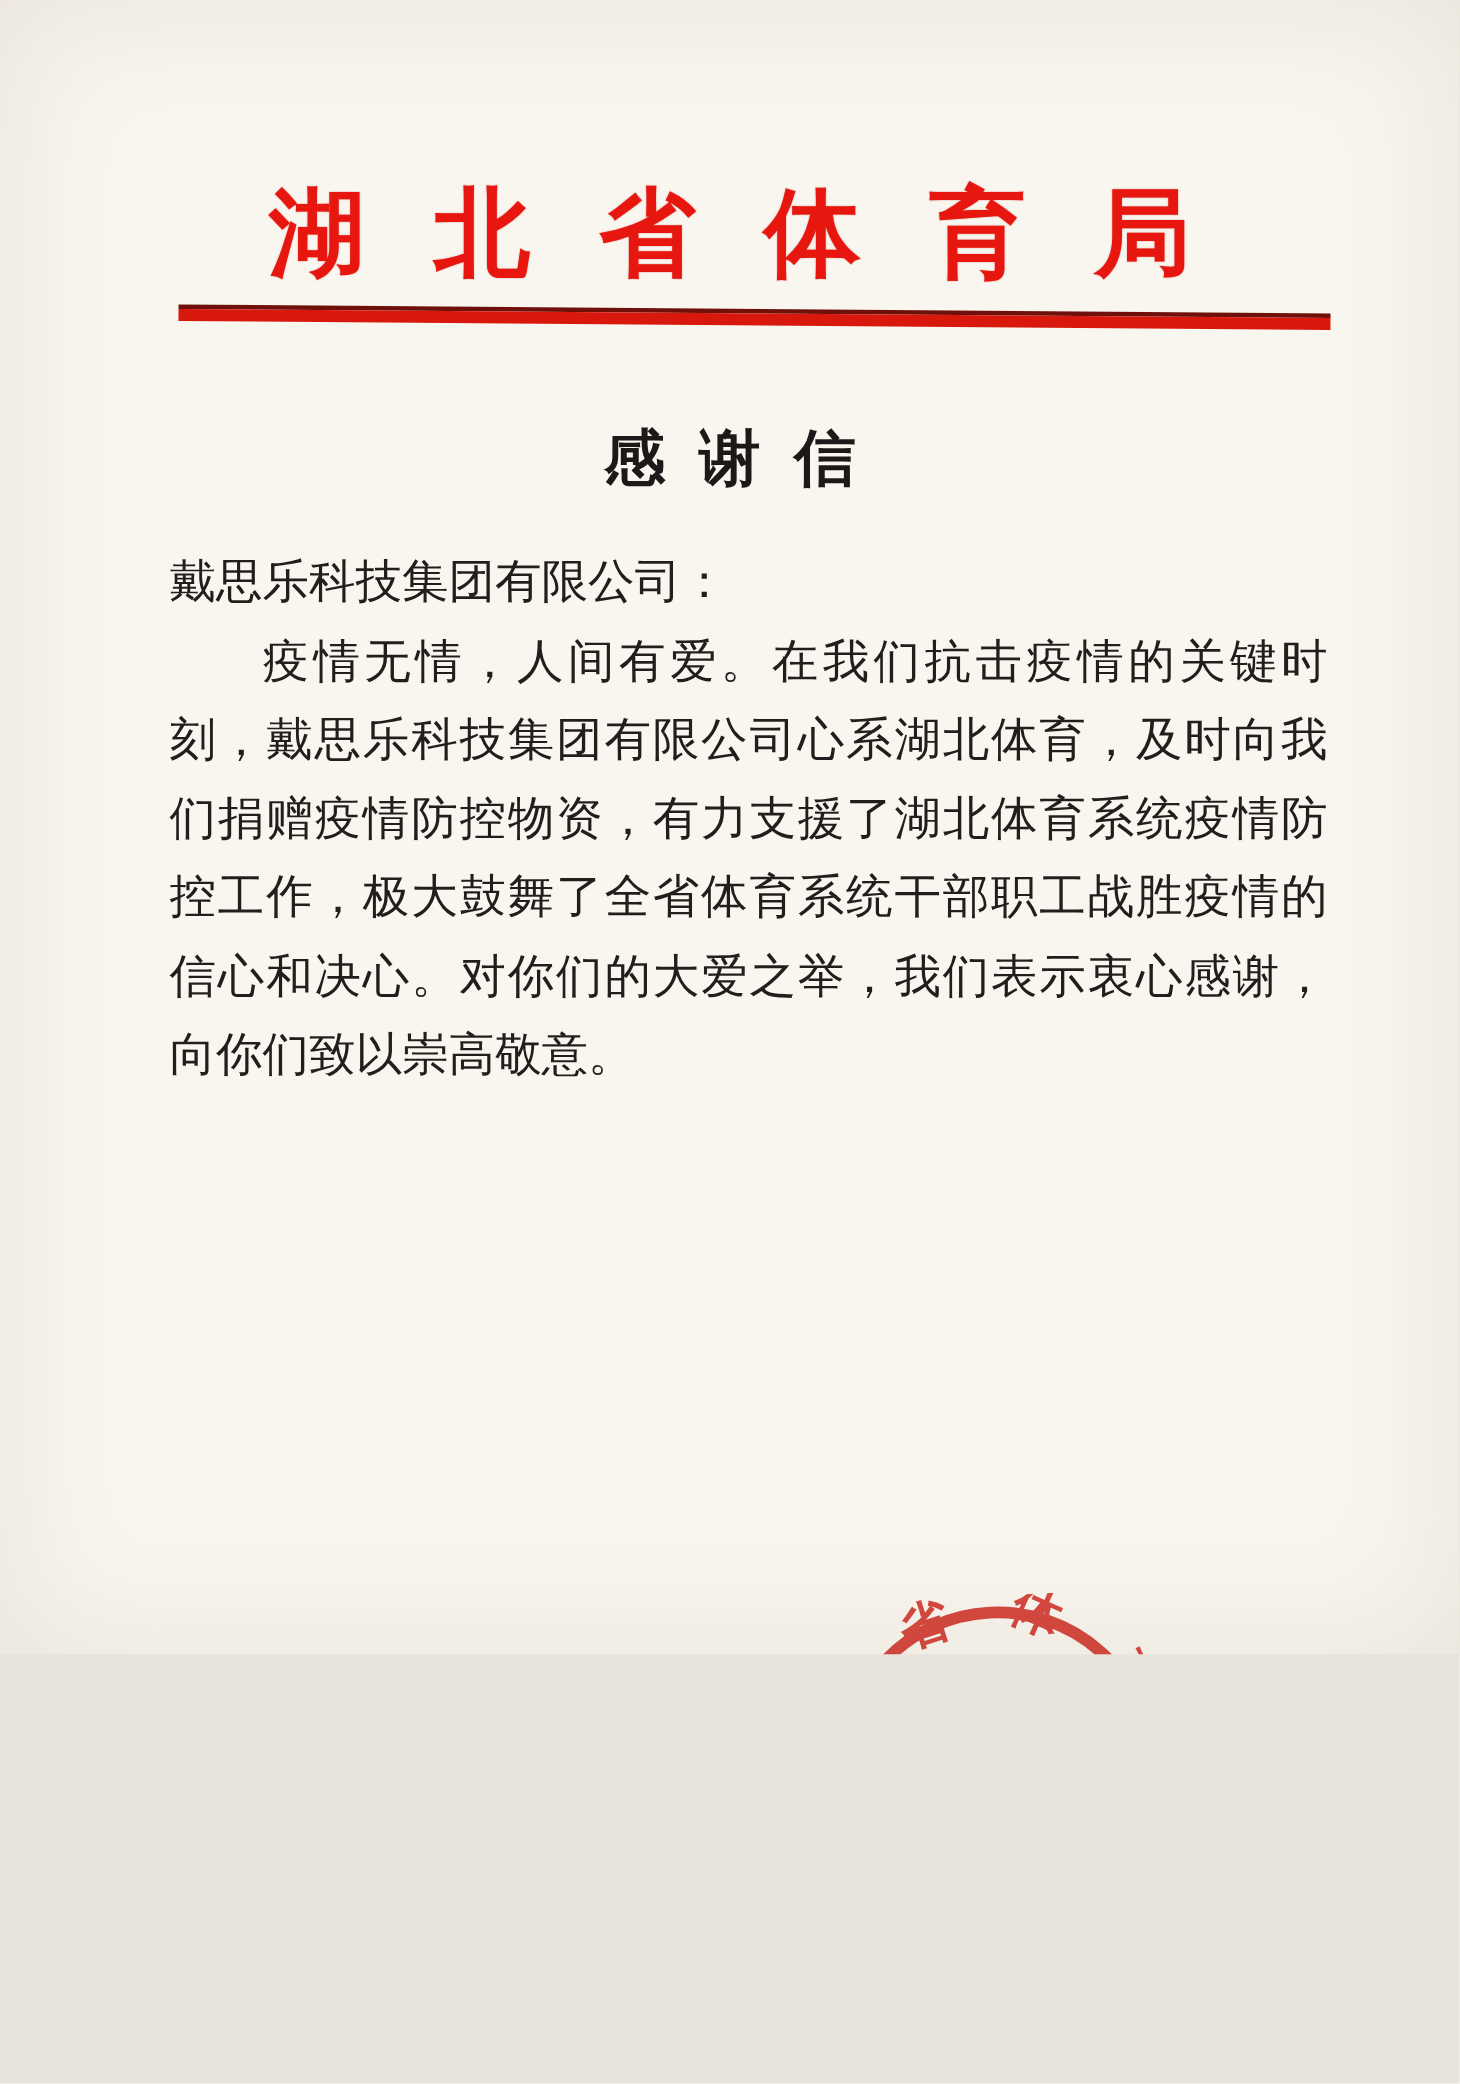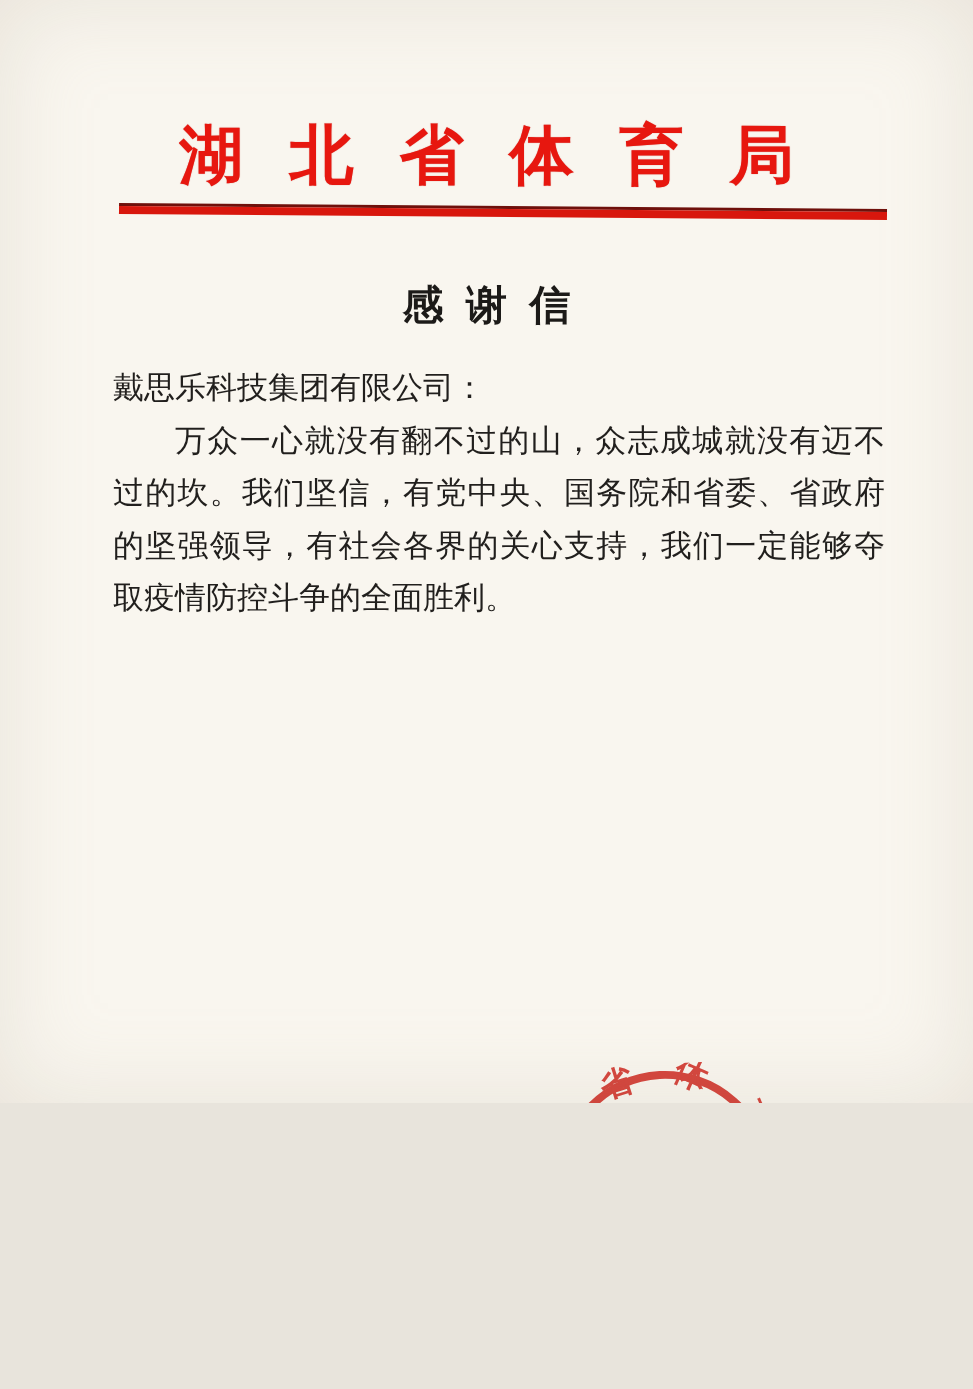--- a/index.html
+++ b/index.html
@@ -119,21 +119,21 @@
 <div class="page">
 
   <div class="letterhead">湖北省体育局</div>
 
   <div class="rule rule-top"></div>
 
   <div class="doc-title">感谢信</div>
 
   <div class="body-block">
     <p class="salutation">戴思乐科技集团有限公司：</p>
-    <p>万众一心就没有翻不过的山，众志成城就没有迈不过的坎。我们坚信，有党中央、国务院和省委、省政府的坚强领导，有社会各界的关心支持，我们一定能够夺取疫情防控斗争的全面胜利。</p>
+    <p>疫情无情，人间有爱。在我们抗击疫情的关键时刻，戴思乐科技集团有限公司心系湖北体育，及时向我们捐赠疫情防控物资，有力支援了湖北体育系统疫情防控工作，极大鼓舞了全省体育系统干部职工战胜疫情的信心和决心。对你们的大爱之举，我们表示衷心感谢，向你们致以崇高敬意。</p>
   </div>
 
   <svg class="seal" viewBox="0 0 230 230" aria-hidden="true">
     <circle cx="115" cy="115" r="104" fill="none" stroke="#d6322a" stroke-width="8"></circle>
     <polygon fill="#d6322a" points="115,70 124.4,97.1 153,97.6 130.2,114.9 138.5,142.4 115,126 91.5,142.4 99.8,114.9 77,97.6 105.6,97.1"></polygon>
     <defs>
       <path id="sealArc" d="M 32.7 162.5 A 95 95 0 1 1 197.3 162.5" fill="none"></path>
     </defs>
     <text font-size="33" font-weight="700" fill="#d6322a" letter-spacing="36" font-family="Liberation Serif, DejaVu Serif, serif">
       <textPath href="#sealArc" startOffset="2">湖北省体育局</textPath>

